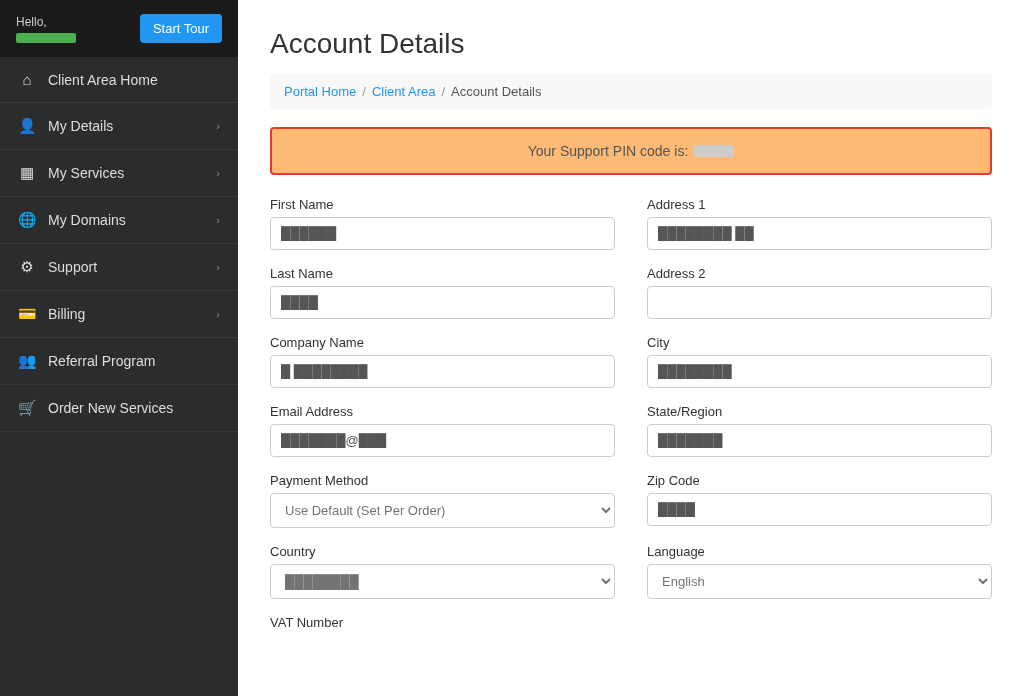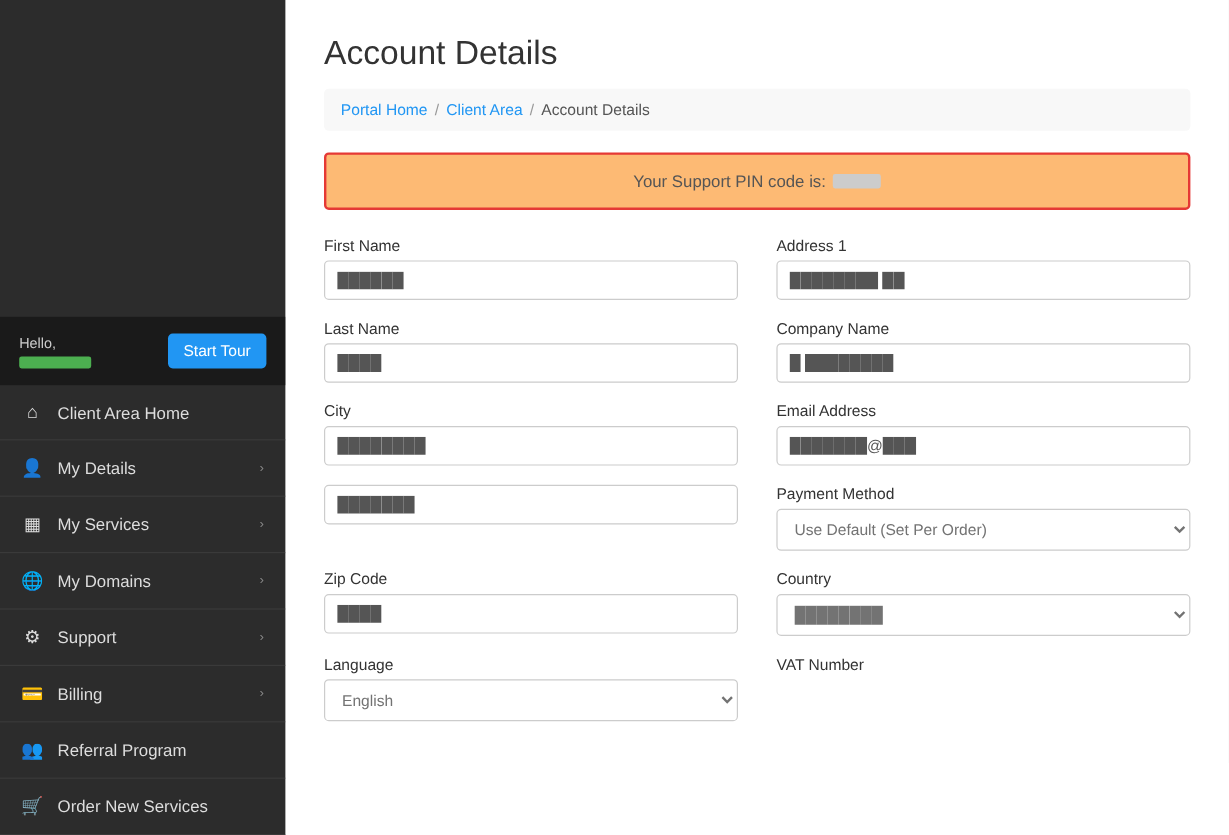--- a/index.html
+++ b/index.html
@@ -7,21 +7,20 @@
 
     
     .sidebar {
       width: 238px;
       min-width: 238px;
       background: #2c2c2c;
       color: #fff;
       display: flex;
       flex-direction: column;
       height: 100%;
-      justify-content: flex-end;
     }
     .sidebar-header {
       background: #1a1a1a;
       padding: 14px 16px;
       display: flex;
       align-items: center;
       justify-content: space-between;
     }
     .sidebar-hello {
       display: flex;
@@ -251,37 +250,42 @@
     <div class="form-group">
       <label class="form-label">Address 1</label>
       <input class="form-input" type="text" value="████████ ██" style="">
     </div>
 
     <div class="form-group">
       <label class="form-label">Last Name</label>
       <input class="form-input" type="text" value="████" style="">
     </div>
 
+    <div class="form-group">
+      <label class="form-label">Address 2</label>
+      <input class="form-input" type="text" value="" style="">
+    </div>
 
     <div class="form-group">
       <label class="form-label">Company Name</label>
       <input class="form-input" type="text" value="█ ████████" style="">
     </div>
 
     <div class="form-group">
       <label class="form-label">City</label>
       <input class="form-input" type="text" value="████████" style="">
     </div>
 
     <div class="form-group">
       <label class="form-label">Email Address</label>
       <input class="form-input" type="email" value="███████@███" style="">
     </div>
 
     <div class="form-group">
+      <label class="form-label">State/Region</label>
       <input class="form-input" type="text" value="███████" style="">
     </div>
 
     <div class="form-group">
       <label class="form-label">Payment Method</label>
       <select class="form-select">
         <option>Use Default (Set Per Order)</option>
       </select>
     </div>
 

